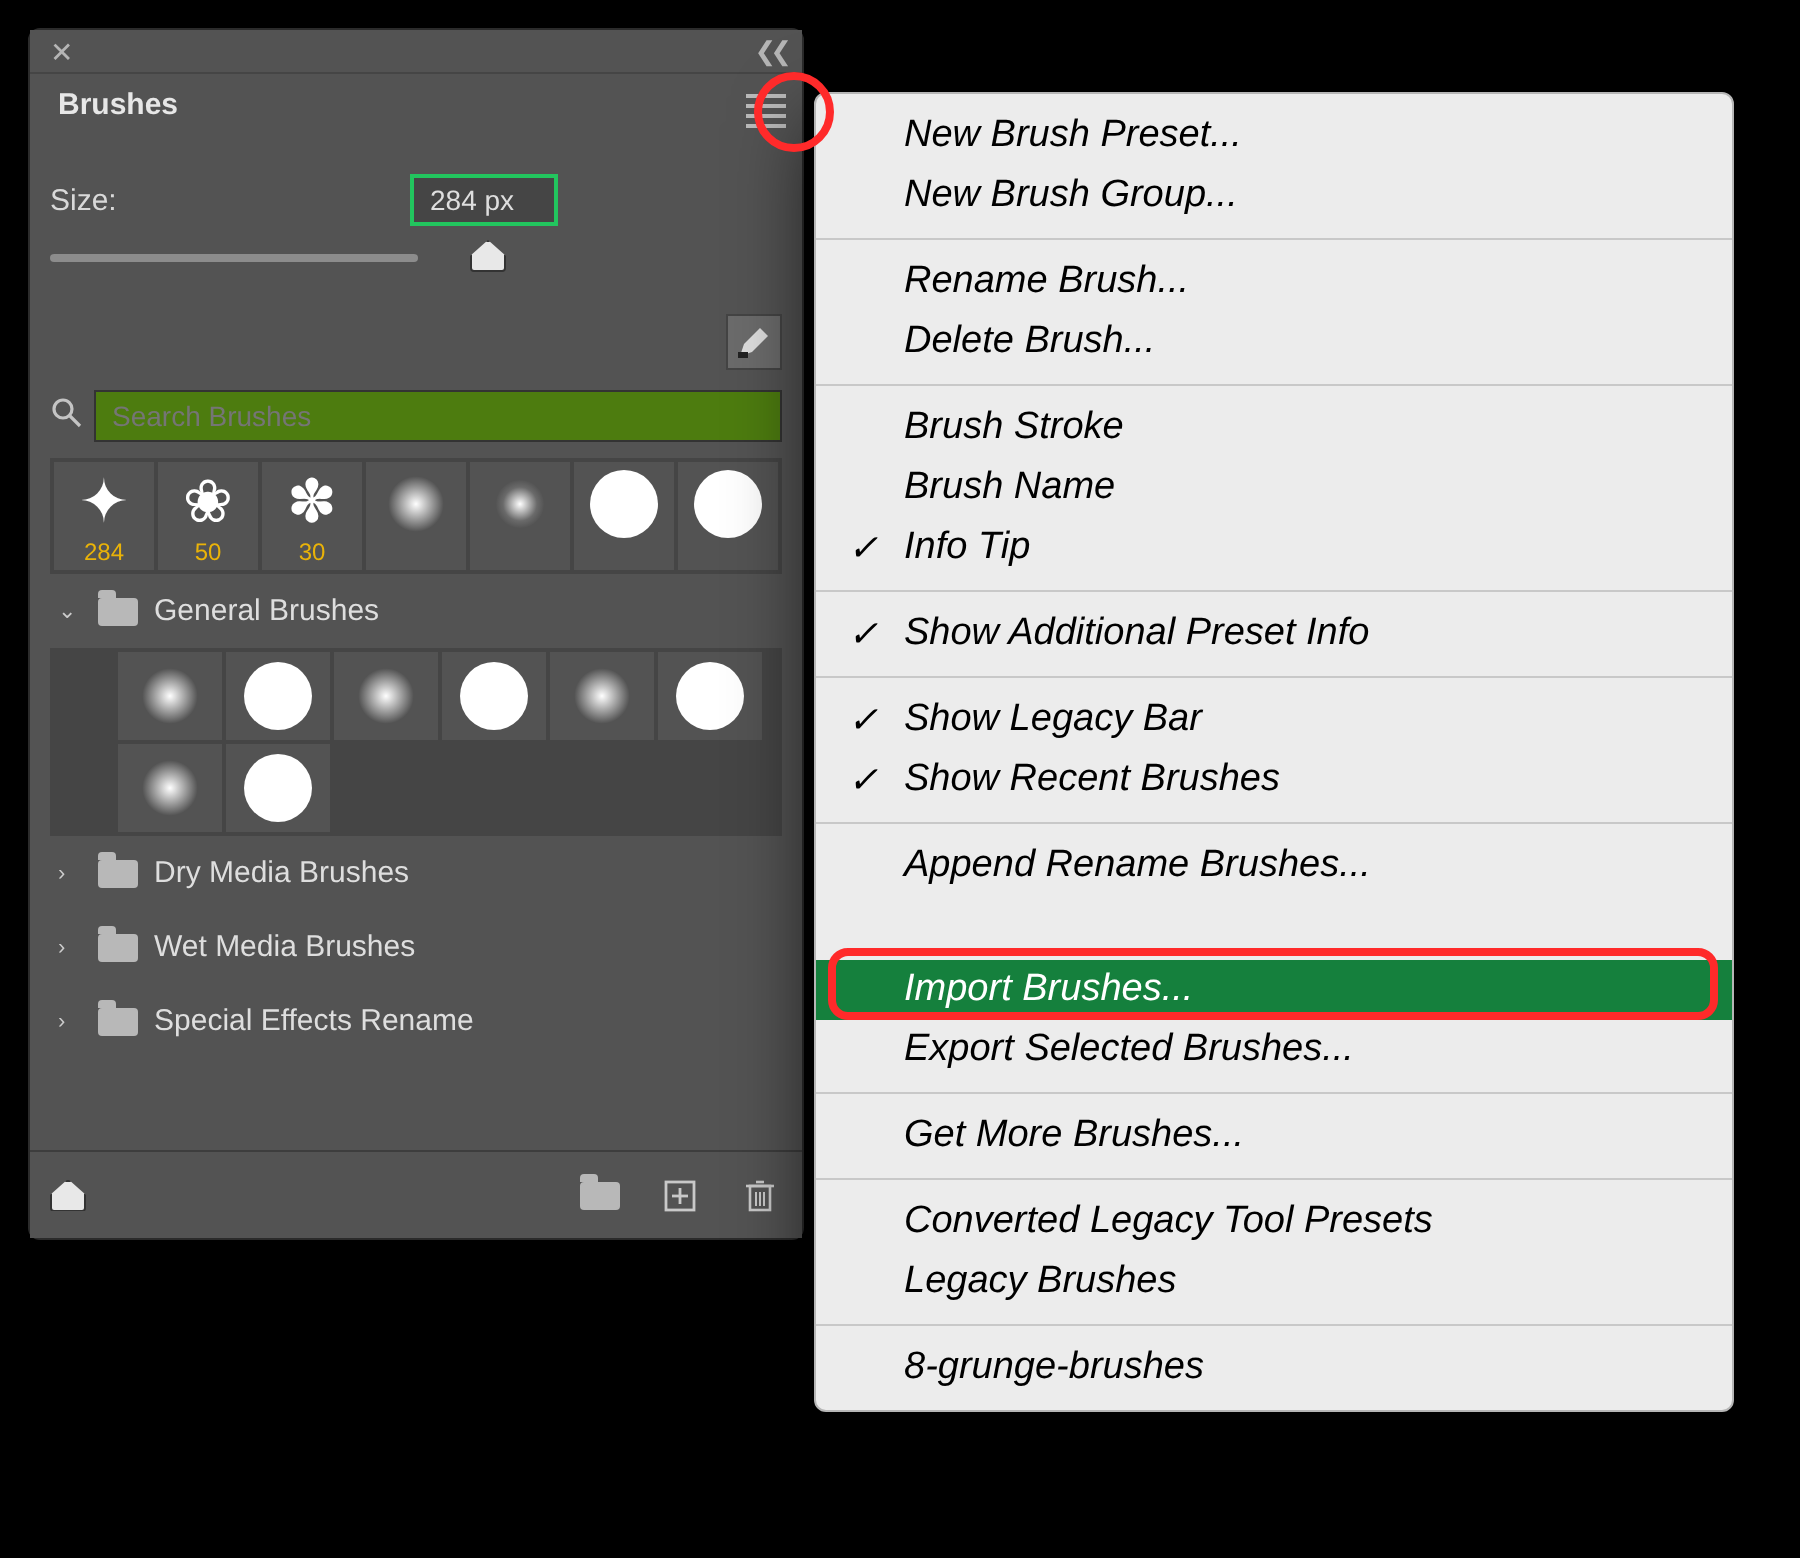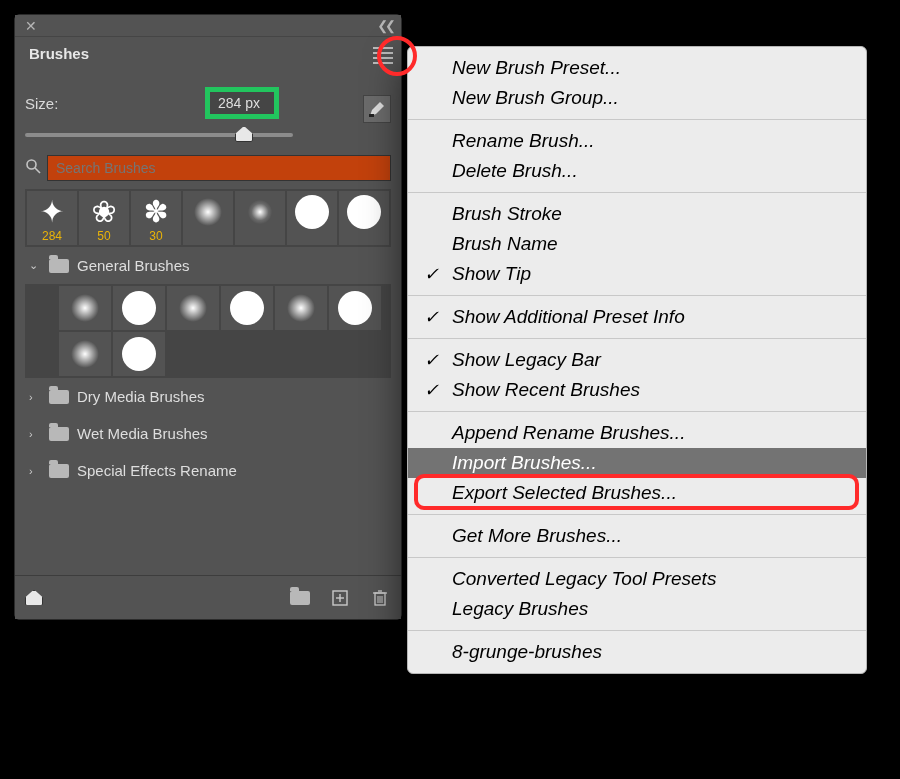--- a/index.html
+++ b/index.html
@@ -41,21 +41,21 @@
     position: absolute;
     right: 8px; top: 3px;
     font-size: 13px;
     color: #b5b5b5;
     cursor: pointer;
     letter-spacing: -3px;
   }
   .tabrow {
     height: 32px;
     display: flex;
-    align-items: center;
+    align-items: flex-start;
     position: relative;
   }
   .tab {
     padding: 7px 14px;
     font-weight: 700;
     color: #e7e7e7;
     background: #535353;
     font-size: 15px;
   }
   .menu-lines {
@@ -82,21 +82,21 @@
   .content { padding: 8px 10px 0 10px; }
   .size-row {
     display: flex;
     align-items: center;
     gap: 10px;
     margin-top: 10px;
   }
   .size-label { color: #d9d9d9; font-size: 15px; width: 170px;}
   .size-input {
     background: #454545;
-    border: 5px solid #22c55e;
+    border: 2px solid #22c55e;
     color: #dedede;
     padding: 3px 8px;
     width: 74px;
     font-size: 14px;
   }
   .brush-edit {
     width: 28px; height: 28px;
     background: #6b6b6b;
     margin-left: auto;
     display:flex; align-items:center; justify-content:center;
@@ -116,21 +116,21 @@
     clip-path: polygon(50% 0%, 100% 50%, 100% 100%, 0% 100%, 0% 50%);
     border-radius: 2px;
   }
   .search-row {
     display: flex; align-items: center; gap: 6px;
     margin: 10px 0 8px 0;
   }
   .mag { color: #c4c4c4; font-size: 16px;}
   .search-input {
     flex: 1;
-    background: #c2410c; border: 1px solid #333;
+    background: #4d7c0f; border: 1px solid #333;
     color: #ccc; padding: 4px 8px; font-size: 14px;
   }
   .thumb-row { display:flex; gap:2px; background:#454545; padding:2px;}
   .thumb {
     width: 52px; height: 54px; background:#535353;
     display:flex; flex-direction:column; align-items:center; justify-content:flex-start;
     position:relative;
   }
   .thumb .swatch {
     width: 40px; height: 38px; display:flex; align-items:center; justify-content:center;
@@ -181,21 +181,21 @@
     cursor:pointer;
     white-space:nowrap;
     font-style:italic;
   }
   .mi.checked::before {
     content:"✓";
     position:absolute; left:16px; top:4px;
     font-size:18px;
   }
   .mi.selected {
-    background:#737373; color:#fff;
+    background:#15803d; color:#fff;margin-top:32px;
   }
   .sep { height:1px; background:#c8c8c8; margin:6px 0;}
   .red-box {
     position:absolute;
     border:4px solid #ff2a2a;
     border-radius:10px;
     pointer-events:none;
     z-index:200;
   }
 </style>
@@ -210,21 +210,21 @@
   <div class="tabrow">
     <div class="tab">Brushes</div>
     <div class="menu-lines">
         <span></span>
         <span></span>
         <span></span>
         <span></span>
       </div>
   </div>
   <div class="content">
-    <div style="display:flex; align-items:flex-start;">
+    <div style="display:flex; align-items:flex-start;flex-direction:column;">
       <div style="flex:1">
         <div class="size-row">
           <div class="size-label">Size:</div>
           <input class="size-input" value="284 px" style="">
         </div>
         <div class="slider-wrap">
           <div class="slider-track"></div>
           <div class="slider-thumb"></div>
         </div>
       </div>
@@ -386,21 +386,21 @@
 
 <div class="flyout" id="flyout">
     <div class="mi">New Brush Preset...</div>
     <div class="mi">New Brush Group...</div>
     <div class="sep"></div>
     <div class="mi">Rename Brush...</div>
     <div class="mi">Delete Brush...</div>
     <div class="sep"></div>
     <div class="mi">Brush Stroke</div>
     <div class="mi">Brush Name</div>
-    <div class="mi checked">Show Tip</div>
+    <div class="mi checked">Info Tip</div>
     <div class="sep"></div>
     <div class="mi checked">Show Additional Preset Info</div>
     <div class="sep"></div>
     <div class="mi checked">Show Legacy Bar</div>
     <div class="mi checked">Show Recent Brushes</div>
     <div class="sep"></div>
     <div class="mi">Append Rename Brushes...</div>
     <div class="mi selected">Import Brushes...</div>
     <div class="mi">Export Selected Brushes...</div>
     <div class="sep"></div>

